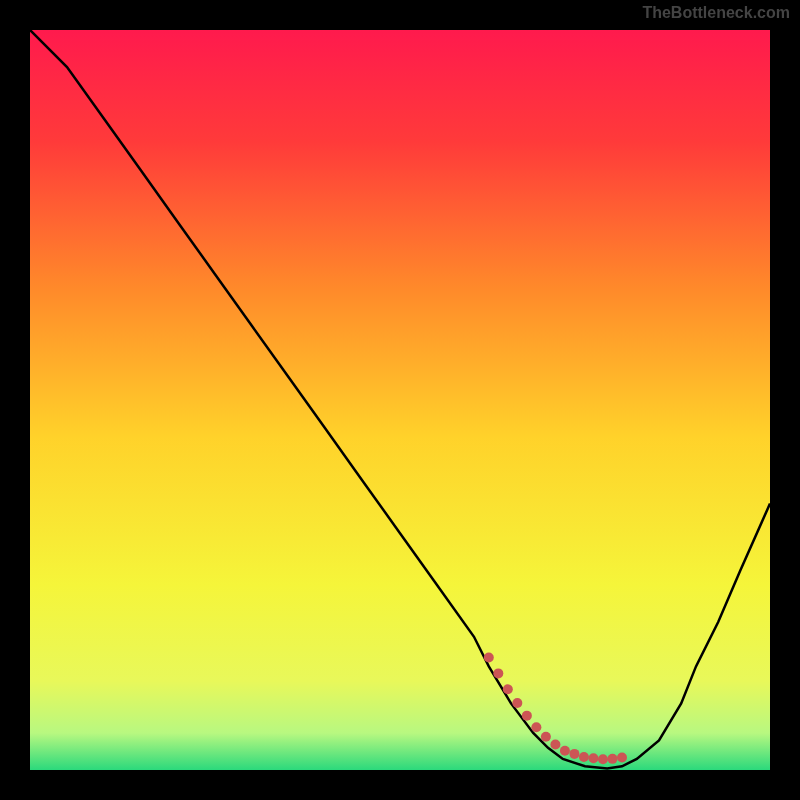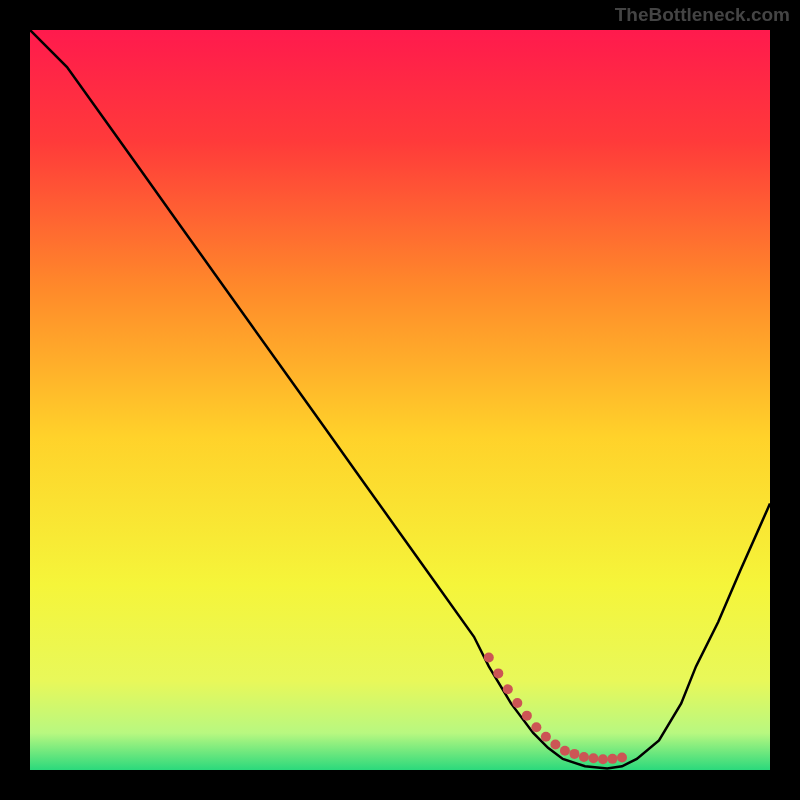--- a/index.html
+++ b/index.html
@@ -15,21 +15,21 @@
     width: 800px;
     height: 800px;
     background: #000;
     position: relative;
   }
   .watermark {
     position: absolute;
     top: 4px;
     right: 10px;
     color: #444;
-    font-size: 19px;
+    font-size: 16px;
     font-weight: bold;
     z-index: 10;
   }
   .plot-wrap {
     position: absolute;
     left: 30px;
     top: 30px;
     width: 740px;
     height: 740px;
   }

